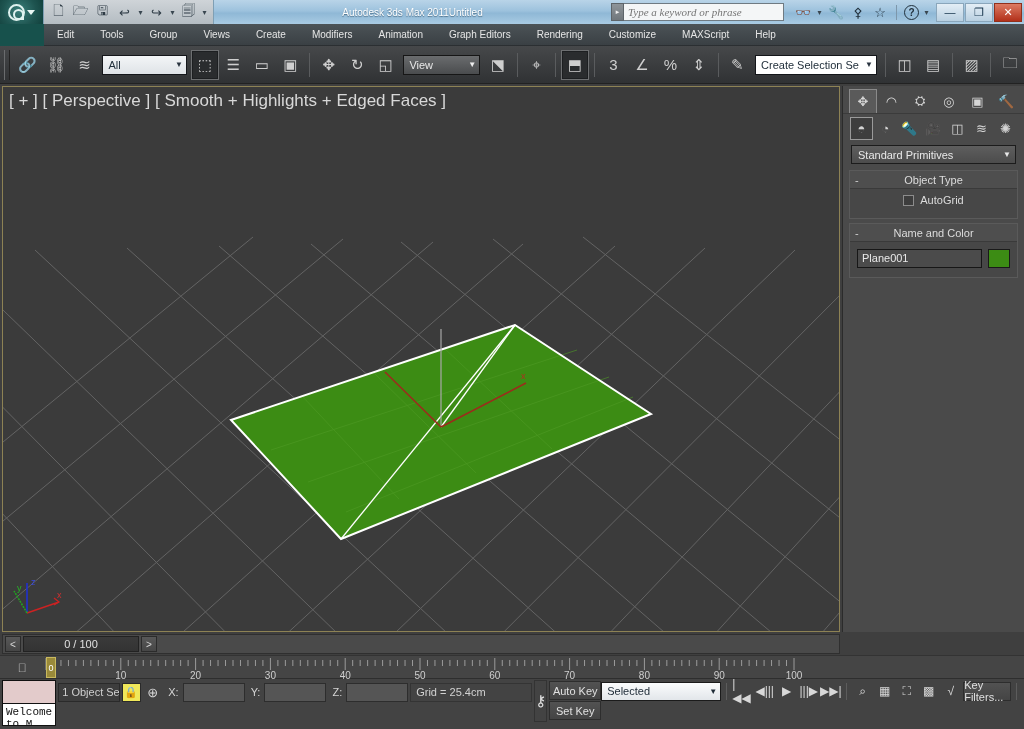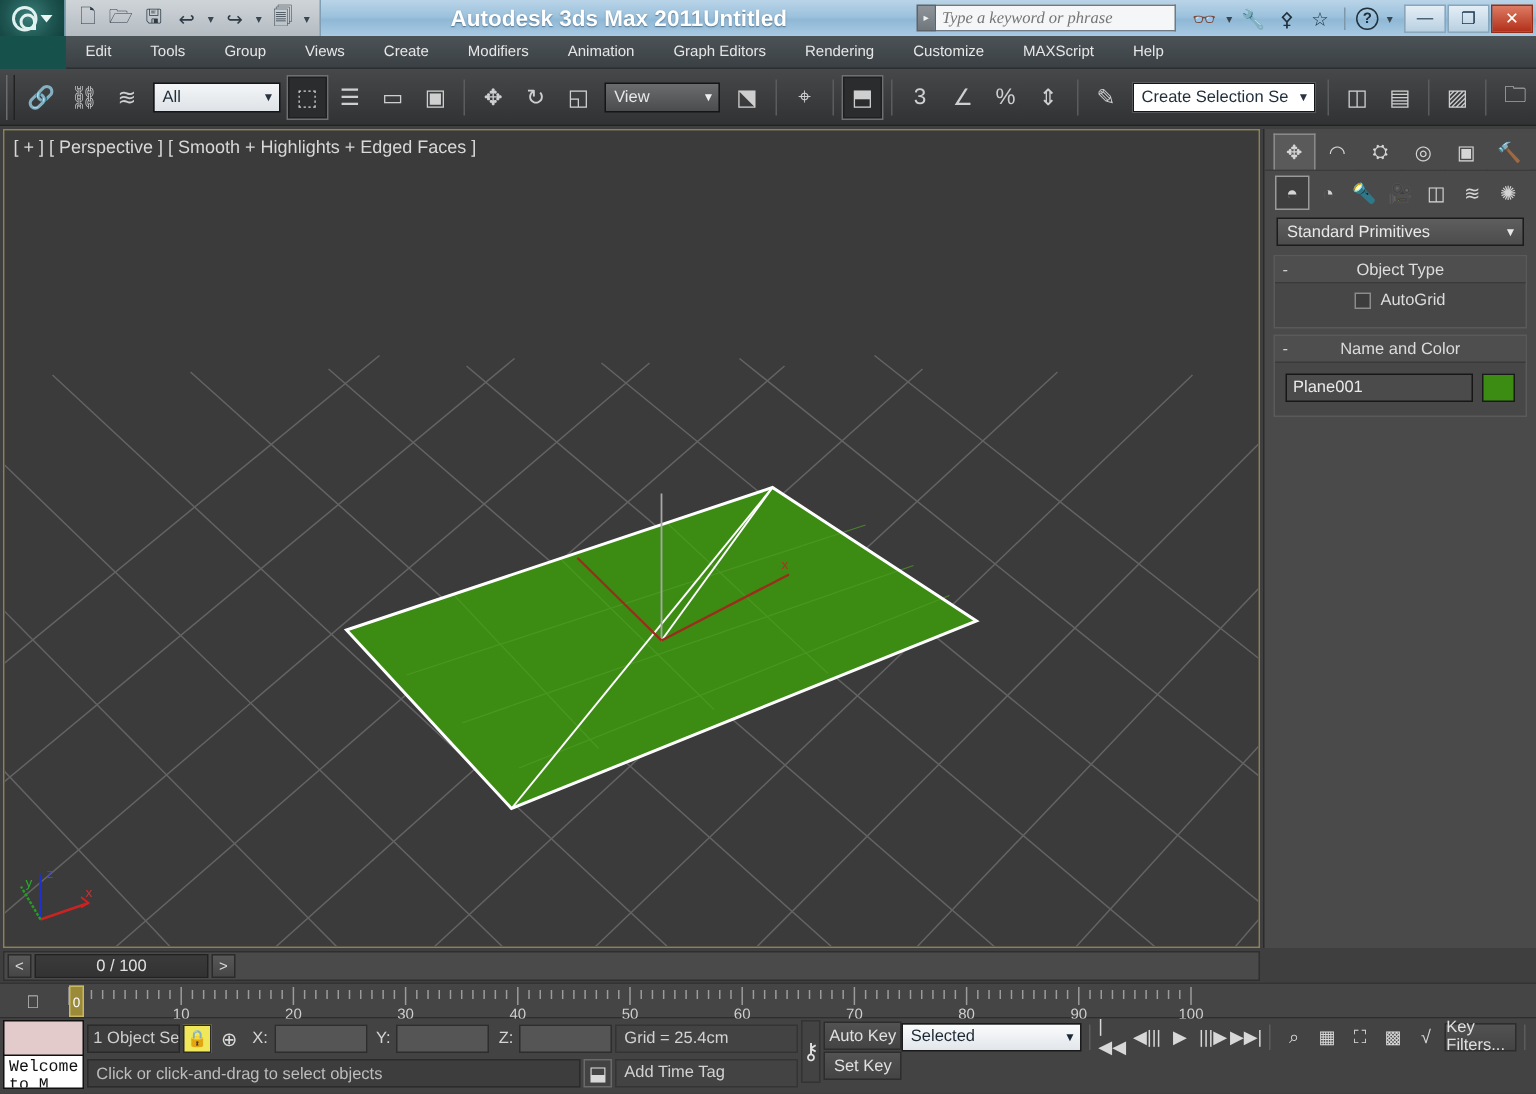--- a/index.html
+++ b/index.html
@@ -34,21 +34,21 @@
   .qat{
     height:24px; background:linear-gradient(to bottom,#cfd4d8,#b4bcc2);
     display:flex; align-items:center; padding:0 5px; gap:3px;
     border-right:1px solid #7f9fb4;
   }
   .qicon{ width:19px;height:19px; display:flex;align-items:center;justify-content:center;
     font-size:13px; color:#2e3b45; }
   .qsep{ width:7px; text-align:center; font-size:8px; color:#394650; }
   .titletext{
     flex:1; display:flex; align-items:center; justify-content:center; 
-    font-size:15px; font-weight:bold; color:#ffffff;
+    font-size:10px; font-weight:normal; color:#ffffff;
     text-shadow:0 1px 1px rgba(40,70,95,.65);
   }
   .searchwrap{ display:flex; align-items:center; height:24px; gap:0; padding-right:4px;}
   .searchdrop{
     width:13px;height:18px; background:linear-gradient(to bottom,#8e9499,#70777c);
     border:1px solid #5d6469; display:flex;align-items:center;justify-content:center;
     font-size:7px;color:#f0f0f0;
   }
   .searchbox{
     width:160px;height:18px;background:#f4f6f7;border:1px solid #6f7a82;border-left:none;
@@ -99,21 +99,21 @@
   .combo.dark .arw{ color:#efefef;}
   .combo.sel{ background:#ffffff; }
   .spin{ font-size:9px;color:#ddd; }
 
   
   .viewport{
     position:absolute; left:2px; top:86px; width:838px; height:546px;
     background:#3b3b3b; border:1px solid #8d8254; overflow:hidden;
   }
   .vplabel{
-    position:absolute;left:6px;top:4px; font-size:12px; color:#d8d8d8;
+    position:absolute;left:6px;top:4px; font-size:17px; color:#d8d8d8;
     font-family:"Liberation Sans", sans-serif; z-index:5;
   }
   .gridsvg{ position:absolute; left:0;top:0; }
   .tripod{ position:absolute; left:8px; bottom:8px; }
 
   
   .cmdpanel{
     position:absolute; right:0; top:86px; width:182px; height:546px;
     background:#4a4a4a; border-left:1px solid #2b2b2b;
   }
@@ -636,25 +636,20 @@
         <div class="sb-lock">🔒</div>
         <div class="sb-icon">⊕</div>
         <div class="axlabel">X:</div>
         <div class="axfield"></div>
         <div class="axlabel">Y:</div>
         <div class="axfield"></div>
         <div class="axlabel">Z:</div>
         <div class="axfield"></div>
         <div class="gridbox">Grid = 25.4cm</div>
       </div>
-      <div class="sb-row">
-        <div class="prompt">Click or click-and-drag to select objects</div>
-        <div class="sb-icon" style="border:1px solid #6a6a6a;">⬓</div>
-        <div class="gridbox">Add Time Tag</div>
-      </div>
     </div>
 
     <div class="keybox">⚷</div>
 
     <div class="keycol">
       <div class="keybtn">Auto Key</div>
       <div class="keybtn">Set Key</div>
     </div>
 
     <div class="rightcol">

